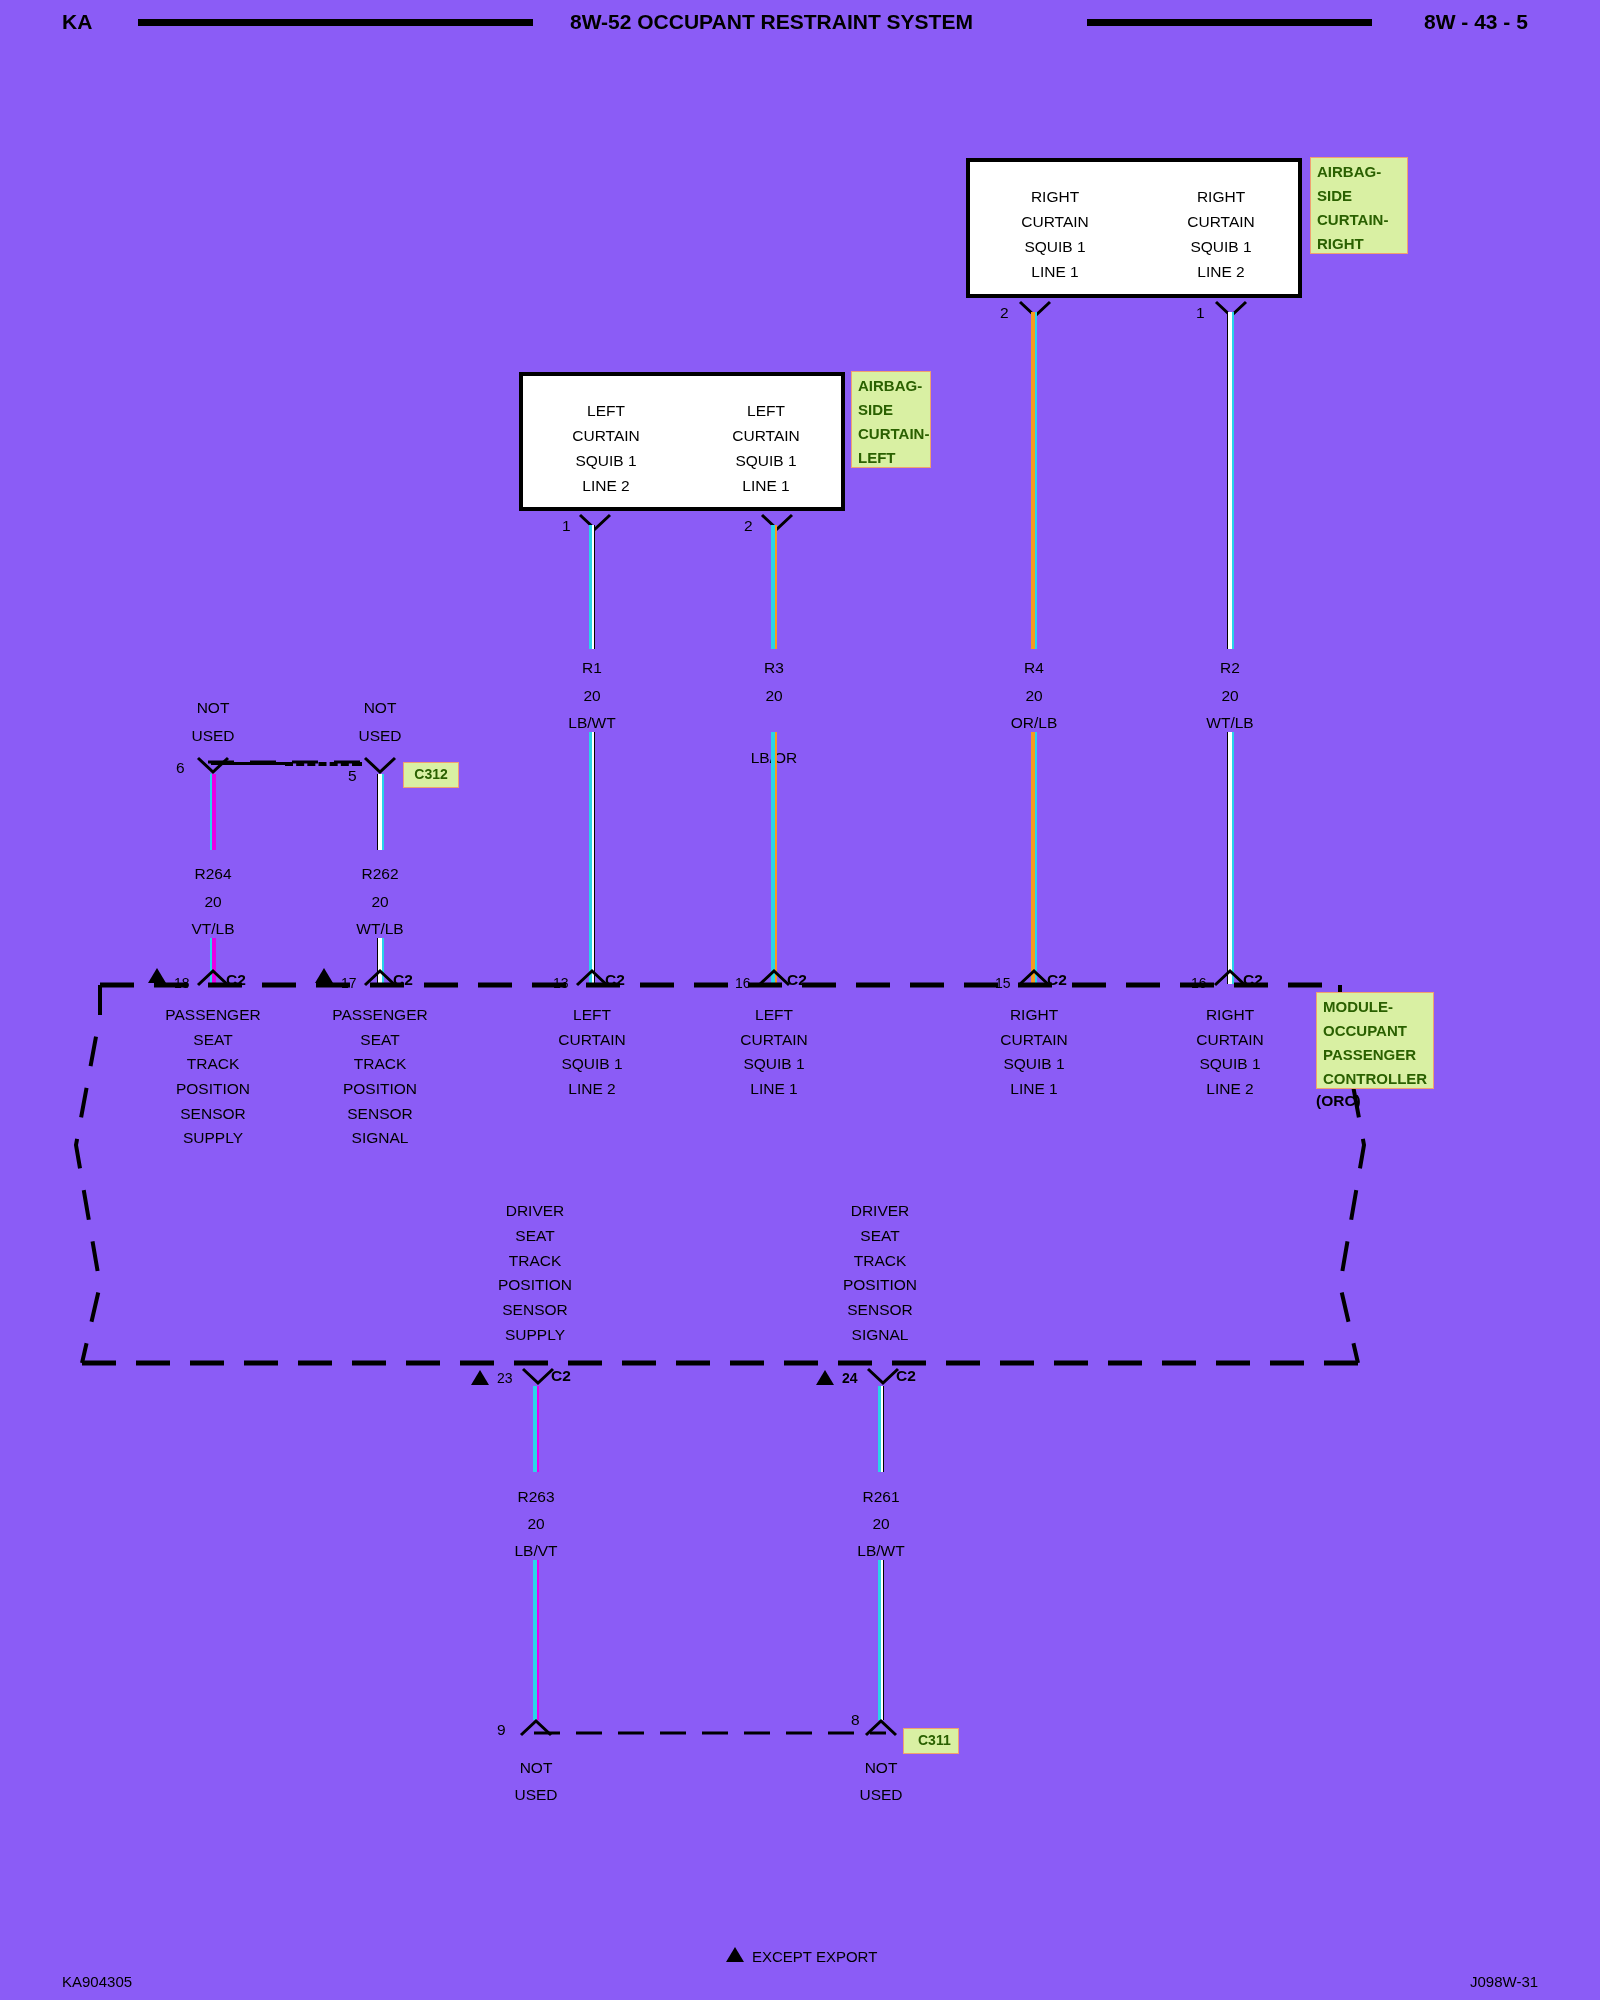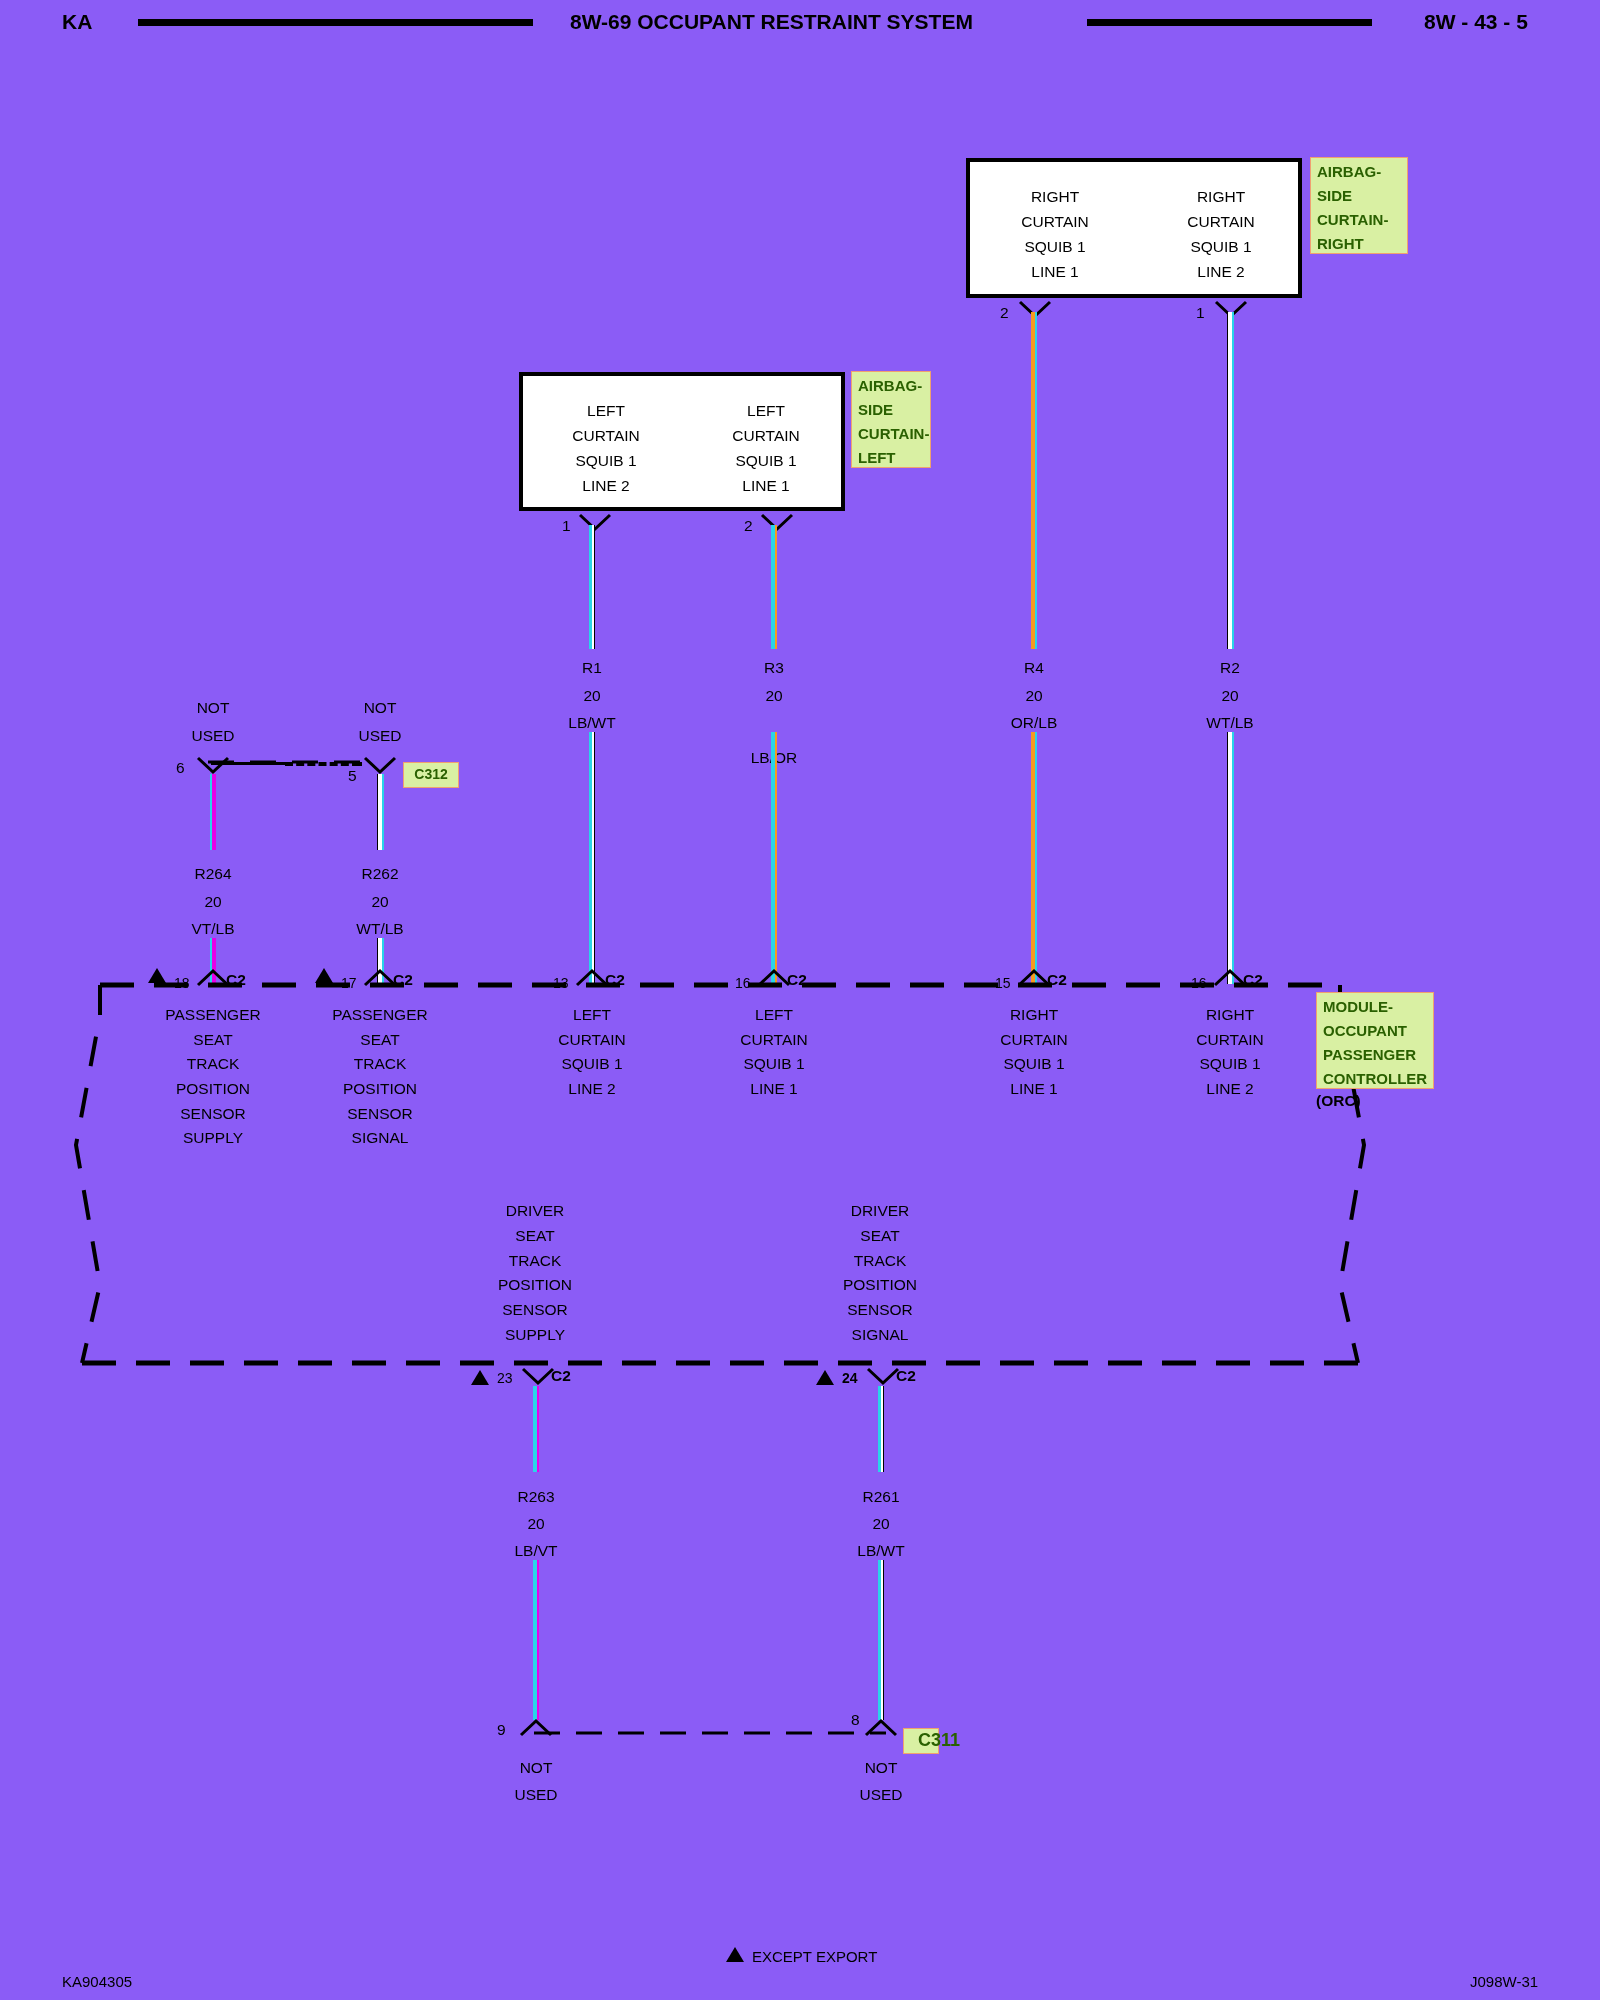--- a/index.html
+++ b/index.html
@@ -47,21 +47,21 @@
   
   .ftr{position:absolute;font-size:15px;white-space:nowrap;}
 </style>
 </head>
 <body>
 
 <div id="page">
 
   <div class="hdr-text" style="left:62px;top:10px;">KA</div>
   <div class="hdr-rule" style="left:138px;top:19px;width:395px;"></div>
-  <div class="hdr-text" style="left:570px;top:10px;">8W-69 OCCUPANT RESTRAINT SYSTEM</div>
+  <div class="hdr-text" style="left:570px;top:10px;">8W-52 OCCUPANT RESTRAINT SYSTEM</div>
   <div class="hdr-rule" style="left:1087px;top:19px;width:285px;"></div>
   <div class="hdr-text" style="left:1424px;top:10px;">8W - 43 - 5</div>
 
   <div class="cbox" style="left:966px;top:158px;width:336px;height:140px;">
     <div class="col" style="left:10px;top:22px;width:150px;">
       <div>RIGHT</div>
       <div>CURTAIN</div>
       <div>SQUIB 1</div>
       <div>LINE 1</div>
     </div>
@@ -381,21 +381,21 @@
   </div>
   <div class="t c" style="left:536px;top:1760px;">NOT</div>
   <div class="t c" style="left:536px;top:1787px;">USED</div>
 
   <div class="t" style="left:851px;top:1712px;">8</div>
   <div class="chev" style="left:864px;top:1718px;">
     <svg width="34" height="19">
         <polyline points="2,17 17,3 32,17" fill="none" stroke="#000" stroke-width="3"></polyline>
       </svg>
   </div>
-  <div class="glab" style="left:903px;top:1728px;width:36px;height:26px;line-height:20px;font-size:18px;text-align:center;padding:1px 14px;">
+  <div class="glab" style="left:903px;top:1728px;width:56px;height:26px;line-height:20px;font-size:14px;text-align:center;padding:1px 14px;">
     <span>C311</span>
   </div>
   <div class="t c" style="left:881px;top:1760px;">NOT</div>
   <div class="t c" style="left:881px;top:1787px;">USED</div>
 
   <div class="tri" style="left:726px;top:1947px;"></div>
   <div class="ftr" style="left:752px;top:1948px;">EXCEPT EXPORT</div>
   <div class="ftr" style="left:62px;top:1973px;">KA904305</div>
   <div class="ftr" style="left:1470px;top:1973px;">J098W-31</div>
 

